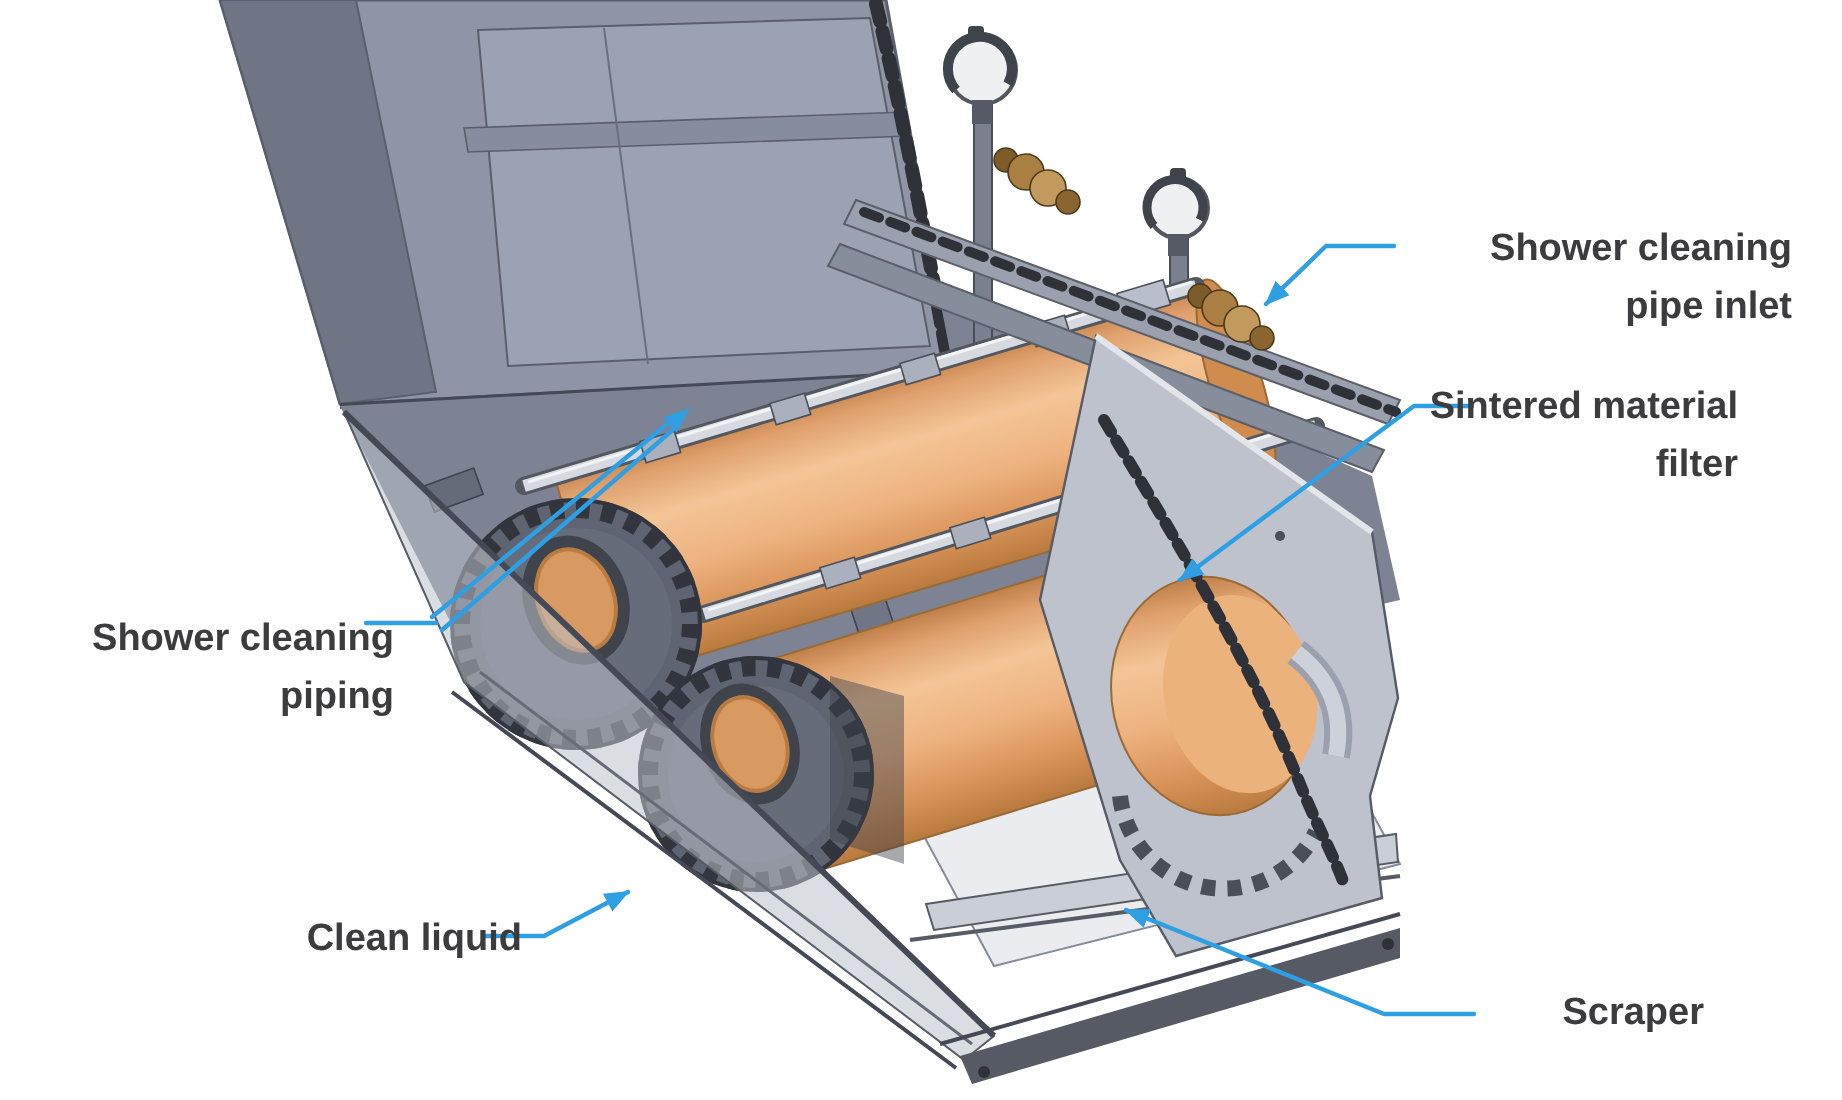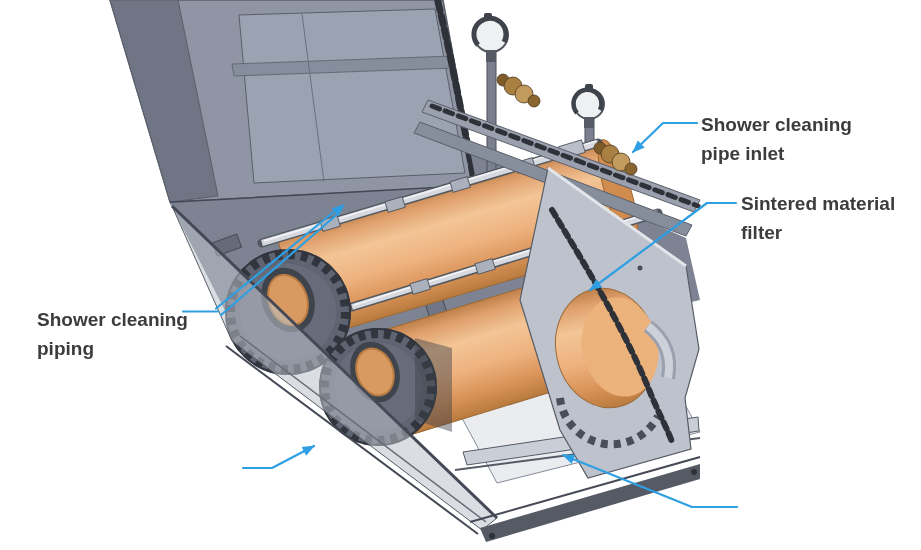--- a/index.html
+++ b/index.html
@@ -1,19 +1,19 @@
 <!DOCTYPE html>
 <html style="--label-text: #3c3c3e; --leader-blue: #2e9fe2; --flow-cyan: #25b9ea; --flow-green: #7cc242; --arrow-shadow: #1a1c20; --roller-orange: #eaa76e; --housing-gray: #9aa0ad; --housing-dark: #6f7585; --brass: #b5894a; --gauge-face: #eef0f2; --floor-light: #eaecf0; --background: #ffffff;"><head>
 <meta charset="utf-8">
 <style>
   html,body{margin:0;padding:0;background:#fff;}
   .canvas{position:relative;width:921px;height:550px;background:var(--background,#fff);overflow:hidden;
           font-family:"Liberation Sans",sans-serif;}
   .canvas svg{position:absolute;left:0;top:0;}
-  .lbl{position:absolute;font-size:19px;line-height:1.5;font-weight:600;color:var(--label-text,#3c3c3e);}
+  .lbl{position:absolute;font-size:19px;line-height:1.5;font-weight:600;color:var(--label-text,#3c3c3e);text-align:right;}
   .leader{fill:none;stroke:var(--leader-blue,#2e9fe2);stroke-width:2.2;stroke-linecap:round;stroke-linejoin:round;}
   .leader-head{fill:var(--leader-blue,#2e9fe2);}
   .cyan{fill:var(--flow-cyan,#25b9ea);}
   .green{fill:var(--flow-green,#7cc242);}
   .gshadow{fill:var(--arrow-shadow,#1a1c20);opacity:.92;}
   .chain{fill:none;stroke:#2e3138;stroke-linecap:round;}
   .edge{stroke:#454956;fill:none;}
 </style>
 </head>
 <body>
@@ -203,15 +203,17 @@
       <path class="leader" d="M216,308.5 L336,210"></path>
       <path class="leader" d="M221,315 L338,213.5"></path>
       <polygon class="leader-head" points="345,204 338.3,216.2 331.8,208.6"></polygon>
     </g>
     <path class="leader" marker-end="url(#lh)" d="M243,468 L272,468 L314,446"></path>
     <path class="leader" marker-end="url(#lh)" d="M737,507 L692,507 L563,455"></path>
   </g>
 </svg>
 
 <div class="lbl" style="left:701px;top:111px;width:195px">Shower cleaning pipe inlet</div>
-<div class="lbl" style="left:741px;top:190px;width:168px">Sintered material filter</div>
+<div class="lbl" style="left:701px;top:190px;width:168px">Sintered material filter</div>
 <div class="lbl" style="left:37px;top:306px;width:160px">Shower cleaning piping</div>
+<div class="lbl" style="left:111px;top:456px;width:150px">Clean liquid</div>
+<div class="lbl" style="left:742px;top:493px;width:110px">Scraper</div>
 </div>
 
 </body></html>

